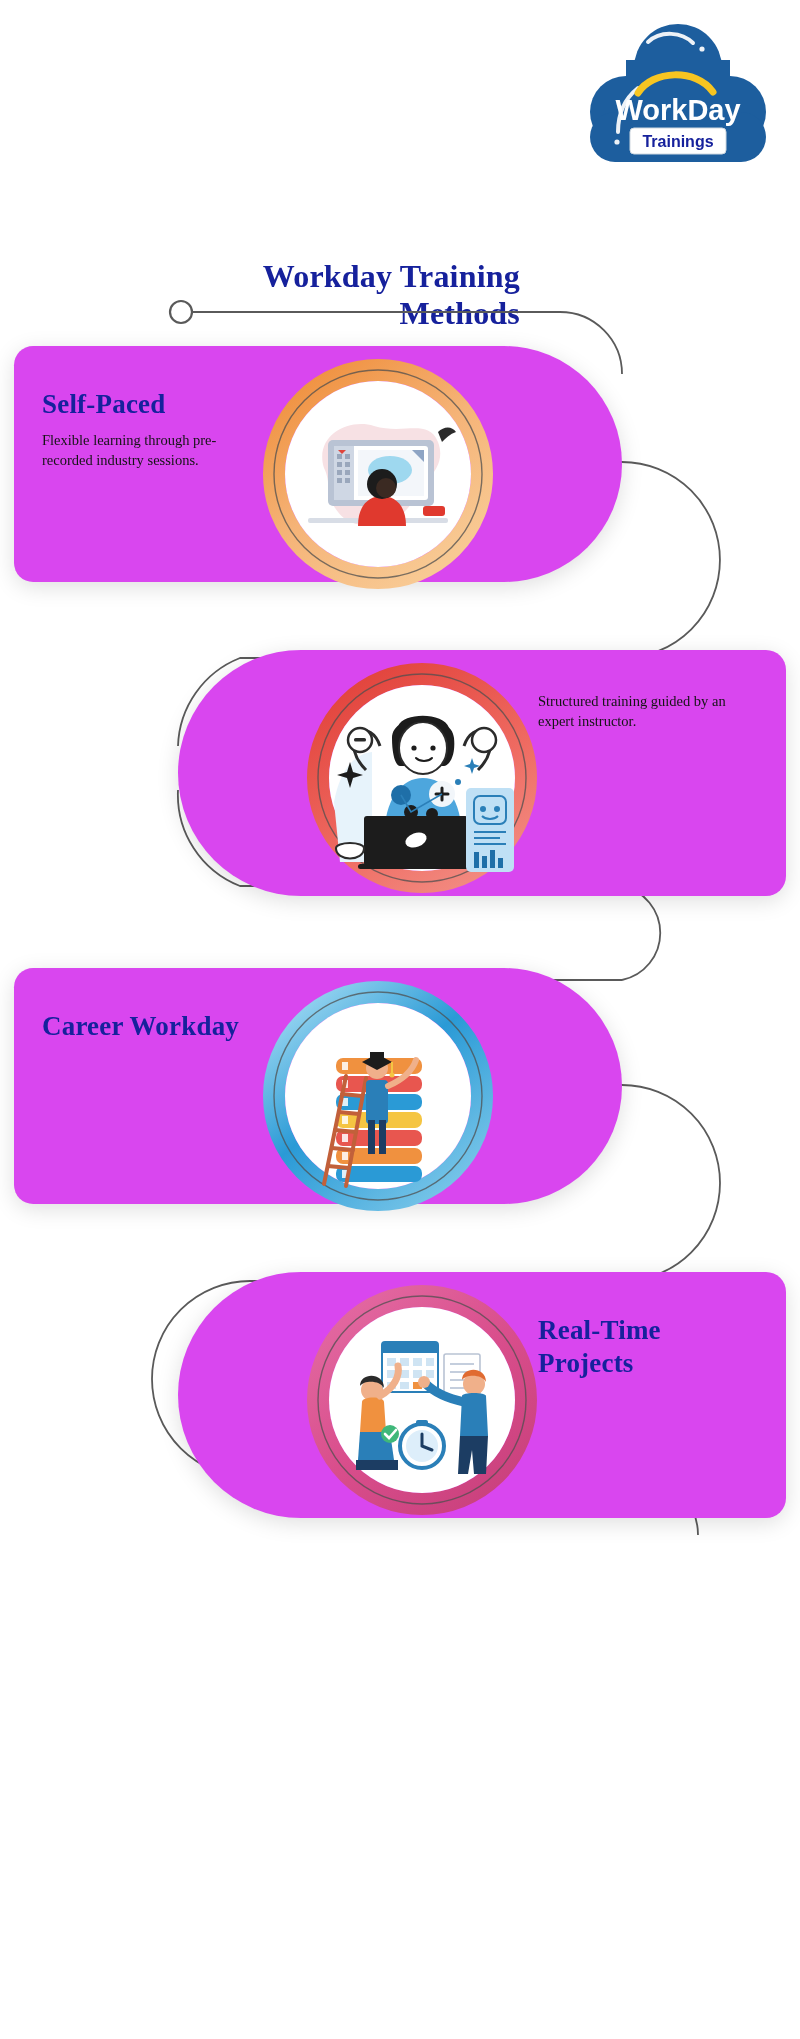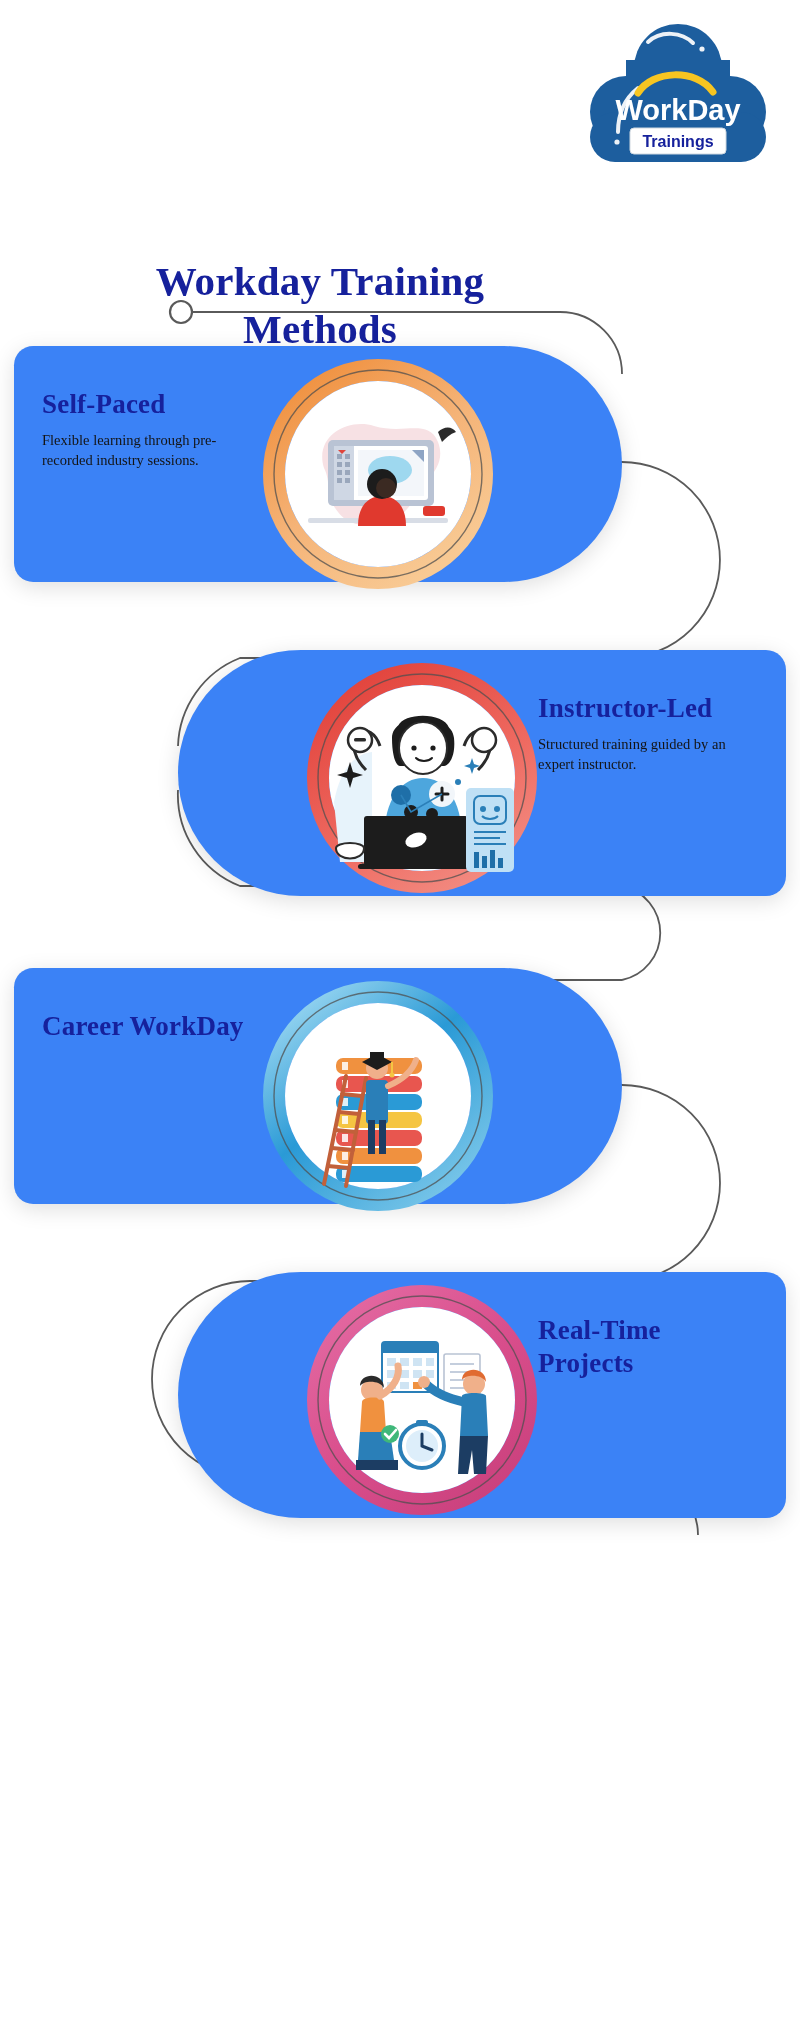--- a/index.html
+++ b/index.html
@@ -12,35 +12,35 @@
   }
   #infographic { position: relative; width: 790px; height: 2039px; }
 
   
   .logo-wrap { position: absolute; left: 578px; top: 20px; width: 200px; height: 155px; }
   .logo-svg { width: 200px; height: 155px; display: block; }
 
   
   .title {
     position: absolute; left: 120px; top: 258px; width: 400px;
-    text-align: center;
+    text-align: right;
     color: #16219c;
     font-weight: bold;
-    font-size: 41px;
+    font-size: 32px;
     line-height: 1.16;
     letter-spacing: 0.2px;
   }
 
   
   .path-layer { position: absolute; left: 0; top: 0; width: 800px; height: 2039px; pointer-events: none; }
 
   
   .card {
     position: absolute;
-    background: #3b82f6;
+    background: #d946ef;
     box-shadow: 0 5px 22px rgba(0,0,0,0.13);
   }
   .card-left  { left: 14px;  width: 608px; border-radius: 26px 160px 160px 26px; }
   .card-right { left: 178px; width: 608px; border-radius: 160px 26px 26px 160px; }
 
   .card-text { position: absolute; top: 42px; width: 220px; }
   .card-left  .card-text { left: 28px; }
   .card-right .card-text { left: 360px; }
 
   .card-heading {
@@ -161,21 +161,20 @@
         <ellipse cx="172" cy="154" rx="11" ry="4" fill="#e0392e"></ellipse>
         <rect x="161" y="148" width="22" height="10" rx="3" fill="#e0392e"></rect>
 
         <path d="M176 74 C182 68 190 68 194 74 C188 76 184 80 180 84 Z" fill="#2b2b2b"></path>
       </svg>
     </div>
   </div>
 
   <div class="card card-right" style="top:650px; height:246px;">
     <div class="card-text">
-      <div class="card-heading">Instructor-Led</div>
       <div class="card-body">Structured training guided by an expert instructor.</div>
     </div>
     <div class="ring-holder">
       <svg class="ring-svg" viewBox="0 0 232 232">
         <defs>
           <linearGradient id="g2" x1="0.2" y1="0" x2="0.8" y2="1">
             <stop offset="0%" stop-color="#e2443d"></stop>
             <stop offset="60%" stop-color="#ef6b62"></stop>
             <stop offset="100%" stop-color="#f28b81"></stop>
           </linearGradient>
@@ -234,21 +233,21 @@
 
         <path d="M44 100 L47 110 L57 113 L47 116 L44 126 L41 116 L31 113 L41 110 Z" fill="#1c1c1c"></path>
         <path d="M166 96 L168 102 L174 104 L168 106 L166 112 L164 106 L158 104 L164 102 Z" fill="#2a7fb8"></path>
         <circle cx="152" cy="120" r="3" fill="#2a7fb8"></circle>
       </svg>
     </div>
   </div>
 
   <div class="card card-left" style="top:968px; height:236px;">
     <div class="card-text">
-      <div class="card-heading">Career WorkDay</div>
+      <div class="card-heading">Career Workday</div>
     </div>
     <div class="ring-holder">
       <svg class="ring-svg" viewBox="0 0 232 232">
         <defs>
           <linearGradient id="g3" x1="0.1" y1="0" x2="0.9" y2="1">
             <stop offset="0%" stop-color="#9fd9f2"></stop>
             <stop offset="45%" stop-color="#2a9ad6"></stop>
             <stop offset="100%" stop-color="#7fc9ea"></stop>
           </linearGradient>
         </defs>

